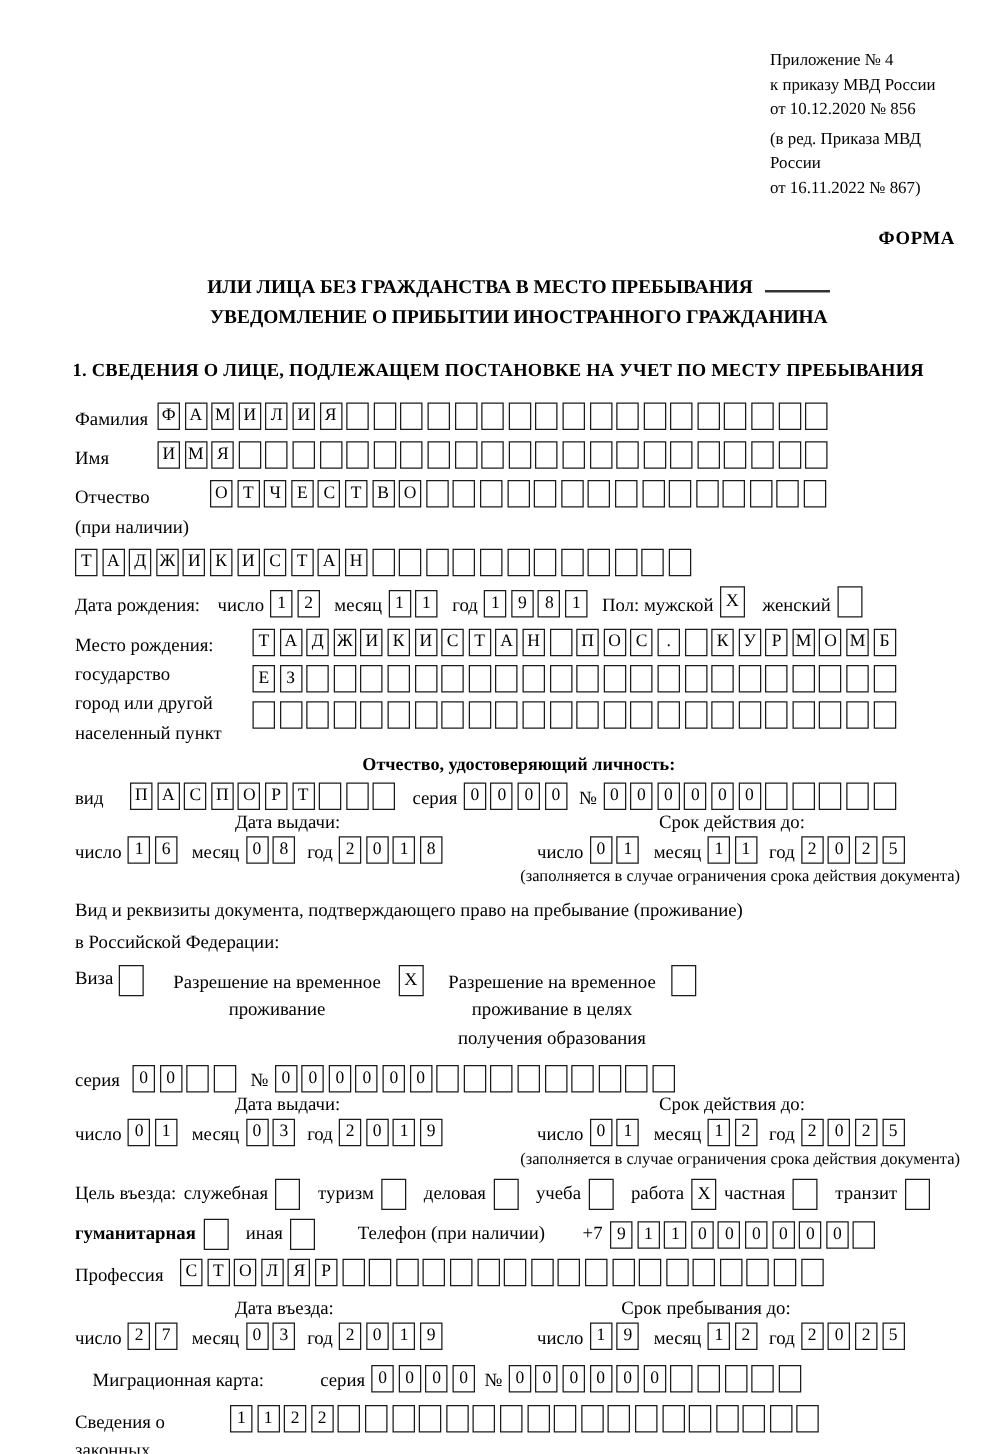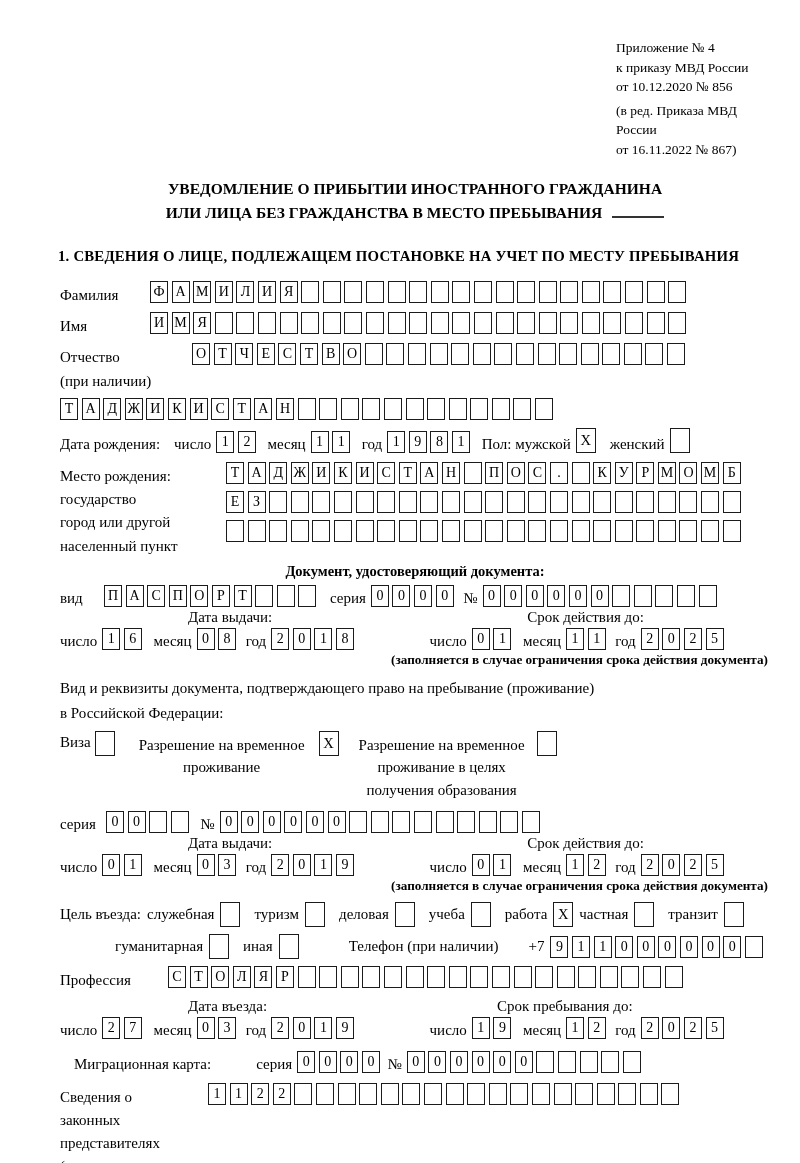--- a/index.html
+++ b/index.html
@@ -27,35 +27,35 @@
   .cell {
     flex:none; width:18px; height:22px; border:1.6px solid #1b1b1b;
     margin-right:3.6px; text-align:center; line-height:20px; font-size:14px;
     background:#fff;
   }
   .checkbox {
     flex:none; display:inline-block; width:20px; height:25px; border:1.6px solid #1b1b1b;
     text-align:center; line-height:23px; font-size:14.5px; vertical-align:middle; background:#fff;
   }
 
-  .frow { display:flex; align-items:flex-start; margin-bottom:5px;gap:24px; }
+  .frow { display:flex; align-items:flex-start; margin-bottom:5px; }
   .flabel { flex:none; padding-top:3px; white-space:pre-line; line-height:1.55; }
   .w-surname { width:66px; }
   .w-ind { width:108px; }
   .w-place { width:142px; }
   .w-kind { width:44px; }
   .inline-label { flex:none; padding-top:3px; }
 
   .rows-stack > .cells { margin-bottom:4.5px; }
 
   
   .dheads { display:flex; font-size:15px; margin:2px 0 2px 0; }
   .drow { display:flex; align-items:flex-end; margin-bottom:2px; }
   .dlabel { margin-right:5px; }
-  .note { text-align:right; font-size:13.2px; margin:1px 2px 8px 0;font-weight:bold; }
+  .note { text-align:right; font-size:13.2px; margin:1px 2px 8px 0; }
 
   .para { line-height:1.7; margin:2px 0 4px 0; white-space:pre-line; }
 
   .options-row { display:flex; align-items:flex-start; margin:4px 0 10px 0; }
   .opt { display:flex; align-items:flex-start; }
   .opt-label { padding-top:3px; }
   .opt-label.centered { white-space:pre-line; text-align:center; line-height:1.5; }
 
   .purpose-row { display:flex; align-items:center; margin-bottom:7px; }
   .purpose-row .lbl { margin-right:6px; }
@@ -68,24 +68,25 @@
 
   <div class="appendix">
     <div>Приложение № 4</div>
     <div>к приказу МВД России</div>
     <div>от 10.12.2020 № 856</div>
     <div class="gap"></div>
     <div>(в ред. Приказа МВД России</div>
     <div>от 16.11.2022 № 867)</div>
   </div>
 
+  <div class="forma">ФОРМА</div>
 
   <div class="title">
+    <div><span>ИЛИ ЛИЦА БЕЗ ГРАЖДАНСТВА В МЕСТО ПРЕБЫВАНИЯ</span><span class="title-underline"></span></div>
     <div>УВЕДОМЛЕНИЕ О ПРИБЫТИИ ИНОСТРАННОГО ГРАЖДАНИНА</div>
-    <div><span>ИЛИ ЛИЦА БЕЗ ГРАЖДАНСТВА В МЕСТО ПРЕБЫВАНИЯ</span><span class="title-underline"></span></div>
   </div>
 
   <div class="section-heading">1. СВЕДЕНИЯ О ЛИЦЕ, ПОДЛЕЖАЩЕМ ПОСТАНОВКЕ НА УЧЕТ ПО МЕСТУ ПРЕБЫВАНИЯ</div>
 
   <div class="frow">
     <div class="flabel w-surname">Фамилия</div>
     <div class="cells">
         <span class="cell">Ф</span>
         <span class="cell">А</span>
         <span class="cell">М</span>
@@ -308,21 +309,21 @@
           <span class="cell"></span>
           <span class="cell"></span>
           <span class="cell"></span>
           <span class="cell"></span>
           <span class="cell"></span>
           <span class="cell"></span>
         </div>
     </div>
   </div>
 
-  <div style="text-align:center; font-weight:bold; font-size:14.5px; margin:2px 0 5px 0;">Документ, удостоверяющий документа:</div>
+  <div style="text-align:center; font-weight:bold; font-size:14.5px; margin:2px 0 5px 0;">Отчество, удостоверяющий личность:</div>
 
   <div class="drow">
     <span class="inline-label w-kind">вид</span>
     <span class="cells">
         <span class="cell">П</span>
         <span class="cell">А</span>
         <span class="cell">С</span>
         <span class="cell">П</span>
         <span class="cell">О</span>
         <span class="cell">Р</span>
@@ -499,25 +500,25 @@
     <span class="checkbox"></span>
     <span class="lbl">работа</span>
     <span class="checkbox" style="margin-right:6px;">X</span>
     <span class="lbl">частная</span>
     <span class="checkbox"></span>
     <span class="lbl">транзит</span>
     <span class="checkbox" style="margin-right:0;"></span>
   </div>
 
   <div class="purpose-row">
-    <span class="lbl" style="margin-left:55px;">гуманитарная</span>
+    <span class="lbl" style="font-weight:bold;">гуманитарная</span>
     <span class="checkbox"></span>
     <span class="lbl">иная</span>
     <span class="checkbox"></span>
-    <span class="lbl" style="margin-left:36px; margin-right:30px;">Телефон (при наличии)</span>
+    <span class="lbl" style="margin-left:20px; margin-right:30px;">Телефон (при наличии)</span>
     <span class="lbl">+7</span>
     <span class="cells">
         <span class="cell">9</span>
         <span class="cell">1</span>
         <span class="cell">1</span>
         <span class="cell">0</span>
         <span class="cell">0</span>
         <span class="cell">0</span>
         <span class="cell">0</span>
         <span class="cell">0</span>

